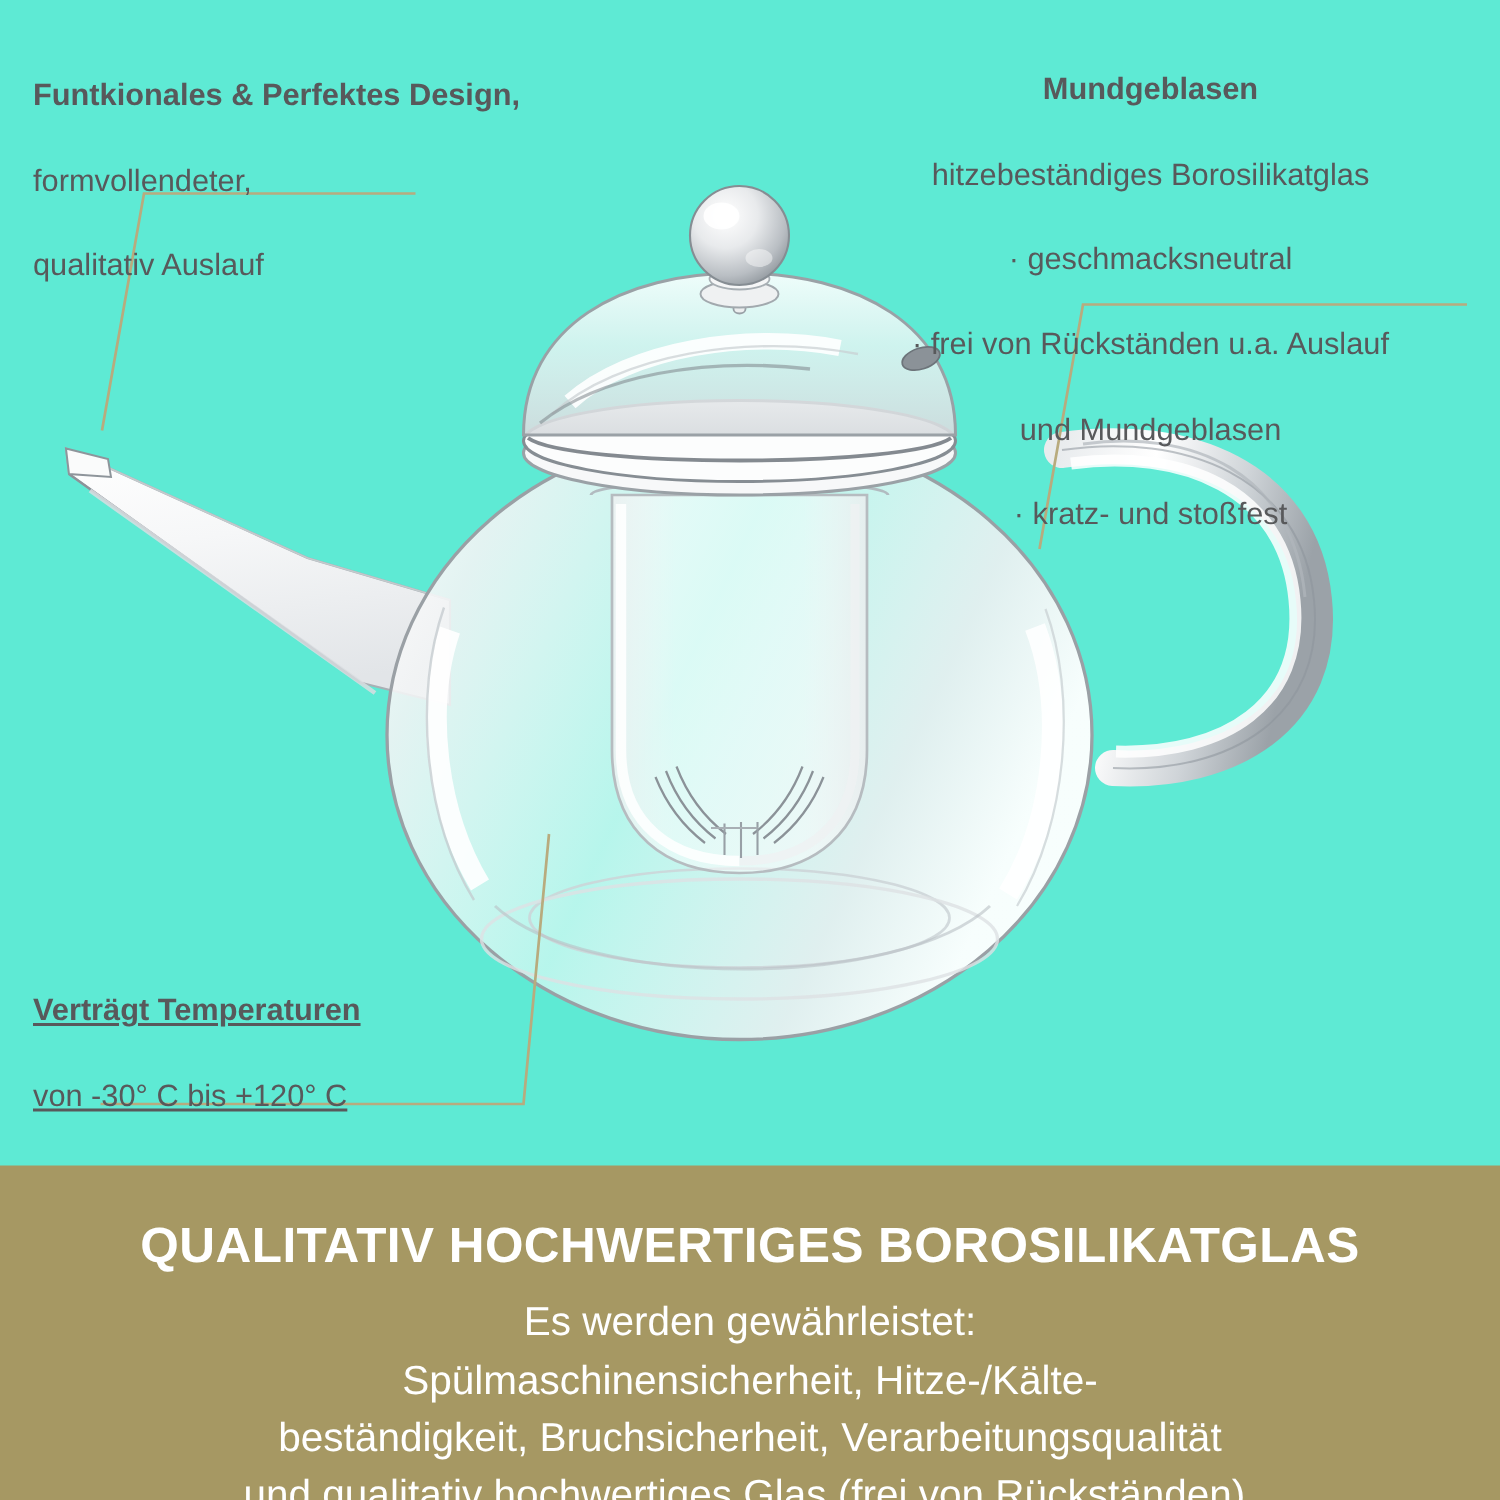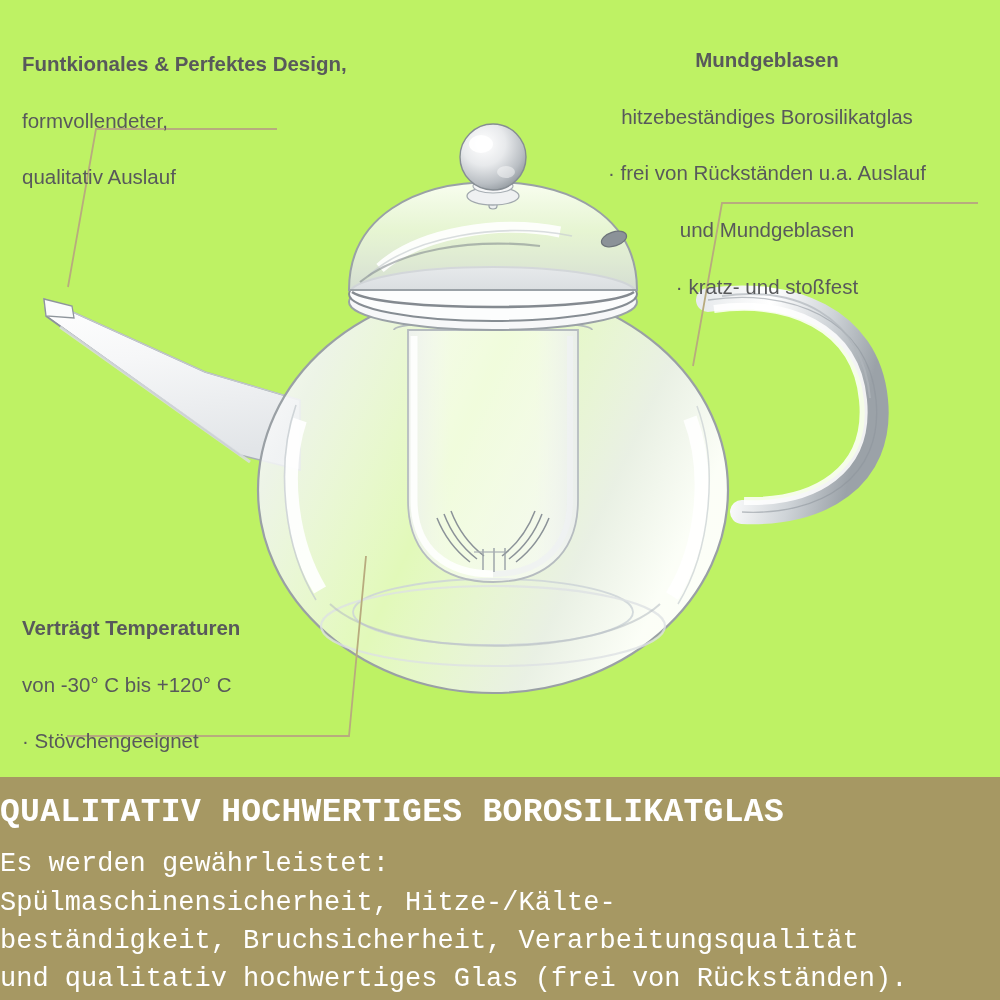--- a/index.html
+++ b/index.html
@@ -8,21 +8,21 @@
     margin: 0; padding: 0;
     width: 1000px; height: 1000px;
     background: #ffffff;
     font-family: "Liberation Sans", sans-serif;
     overflow: hidden;
   }
   #stage {
     position: relative;
     width: 1000px;
     height: 1000px;
-    background: #bef264;
+    background: #5eead4;
   }
 
   
   #product-layer {
     position: absolute;
     left: 0; top: 0;
     width: 1000px; height: 780px;
   }
 
   
@@ -44,43 +44,44 @@
     font-size: 20.5px;
     text-align: left;
   }
   #callout-glass {
     right: 18px; top: 18px;
     width: 430px;
     font-size: 20.5px;
     text-align: center;
   }
   #callout-temp {
-    left: 22px; top: 586px;
+    left: 22px; top: 632px;
     width: 380px;
     font-size: 20.5px;
     text-align: left;
+    text-decoration: underline;
   }
 
   
   #leaders {
     position: absolute;
     left: 0; top: 0;
     width: 1000px; height: 780px;
     pointer-events: none;
   }
 
   
   #banner {
     position: absolute;
     left: 0; top: 777px;
     width: 1000px; height: 223px;
     background: #a69863;
     color: #ffffff;
-    padding-top: 18px;
-    font-family: Liberation Mono, monospace;
+    text-align: center;
+    padding-top: 35px;
   }
   #banner-headline {
     font-size: 33px;
     font-weight: bold;
     letter-spacing: 0.3px;
     line-height: 1.1;
     margin: 0 0 14px 0;
     white-space: nowrap;
   }
   #banner-body {
@@ -221,20 +222,21 @@
 
   <div class="callout" id="callout-design">
     <span class="hd">Funtkionales &amp; Perfektes Design,</span>
     <span class="ln">formvollendeter,</span>
     <span class="ln">qualitativ Auslauf</span>
   </div>
 
   <div class="callout" id="callout-glass">
     <span class="hd">Mundgeblasen</span>
     <span class="ln">hitzebeständiges Borosilikatglas</span>
+    <span class="ln">· geschmacksneutral</span>
     <span class="ln">· frei von Rückständen u.a. Auslauf</span>
     <span class="ln">und Mundgeblasen</span>
     <span class="ln">· kratz- und stoßfest</span>
   </div>
 
   <div class="callout" id="callout-temp">
     <span class="hd">Verträgt Temperaturen</span>
     <span class="ln">von -30° C bis +120° C</span>
     <span class="ln">· Stövchengeeignet</span>
     <span class="ln">· Mikrowellengeeignet</span>

